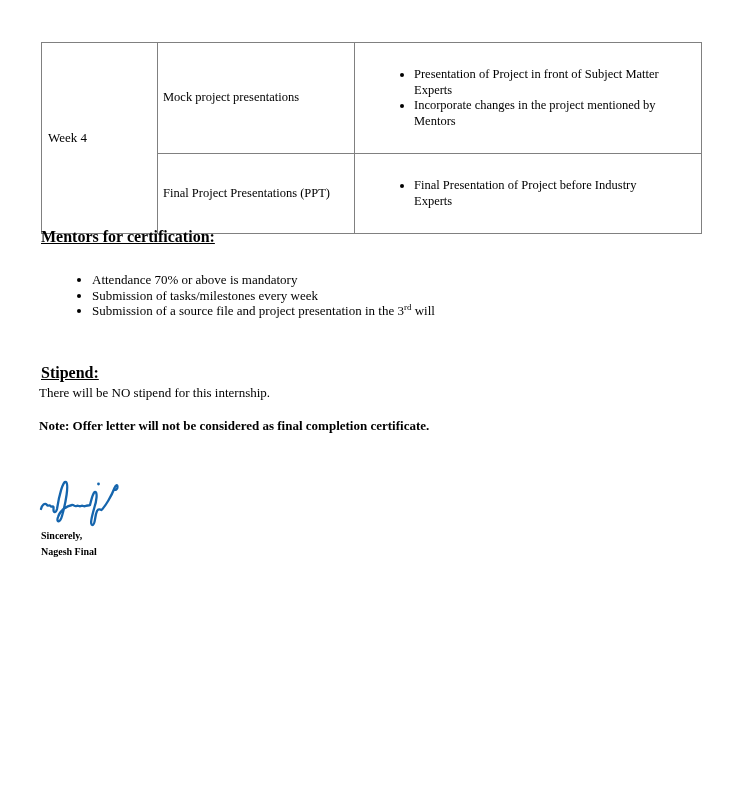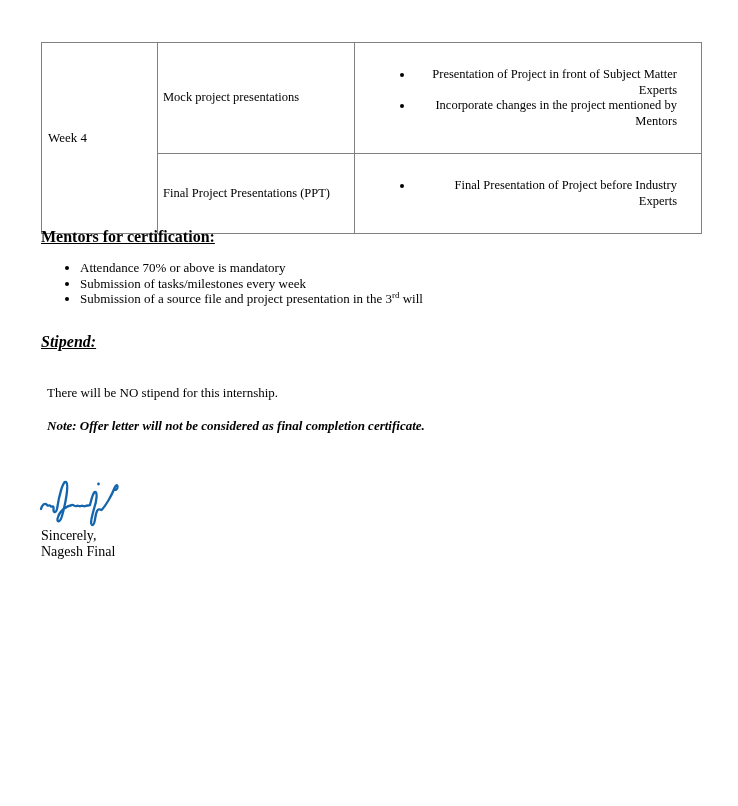--- a/index.html
+++ b/index.html
@@ -34,80 +34,80 @@
     padding-left: 6px;
     font-size: 13px;
   }
   td.activity-cell { padding-left: 5px; padding-right: 4px; }
   td.bullet-cell { padding: 8px 4px 8px 0; }
   .cell-bullets {
     margin: 16px;
     padding-left: 43px;
     padding-right: 4px;
     list-style-type: disc;
-    text-align: right;
   }
   .cell-bullets li { margin: 0; }
   tr.row-top { height: 101px; }
   tr.row-bottom { height: 51px; }
 
   
   .section-heading {
     position: absolute;
     left: 41px;
     font-size: 16px;
     font-weight: bold;
     text-decoration: underline;
     line-height: 19px;
   }
   #criteria-heading { top: 227px; }
-  #stipend-heading  { top: 332px; font-style: italic; }
+  #stipend-heading  { top: 363px; }
 
   
   .criteria-list {
     position: absolute;
     left: 41px;
     top: 260px;
-    margin: 0;
+    margin: 12px;
     padding-left: 39px;
     list-style-type: disc;
     font-size: 13px;
     line-height: 15.5px;
   }
   .criteria-list sup {
     font-size: 9px;
     vertical-align: super;
     line-height: 0;
   }
 
   
   .para {
     position: absolute;
-    left: 47px;
+    left: 39px;
     font-size: 13px;
     line-height: 15.5px;
   }
   #stipend-body  { top: 385px; }
-  #note-para     { top: 418px; font-weight: bold; font-style: italic; }
+  #note-para     { top: 418px; font-weight: bold; }
   #closing-para  { top: 449px; }
 
   
   .signature-wrap {
     position: absolute;
     left: 39px;
     top: 476px;
     width: 84px;
     height: 52px;
   }
   .signoff {
     position: absolute;
     left: 41px;
     top: 528px;
-    font-size: 14px;
+    font-size: 10px;
     line-height: 15.6px;
+    font-weight: bold;
   }
 </style>
 </head>
 <body>
 
 <div class="page">
 
   <table class="schedule-table">
     <colgroup>
       <col style="width:116px">

